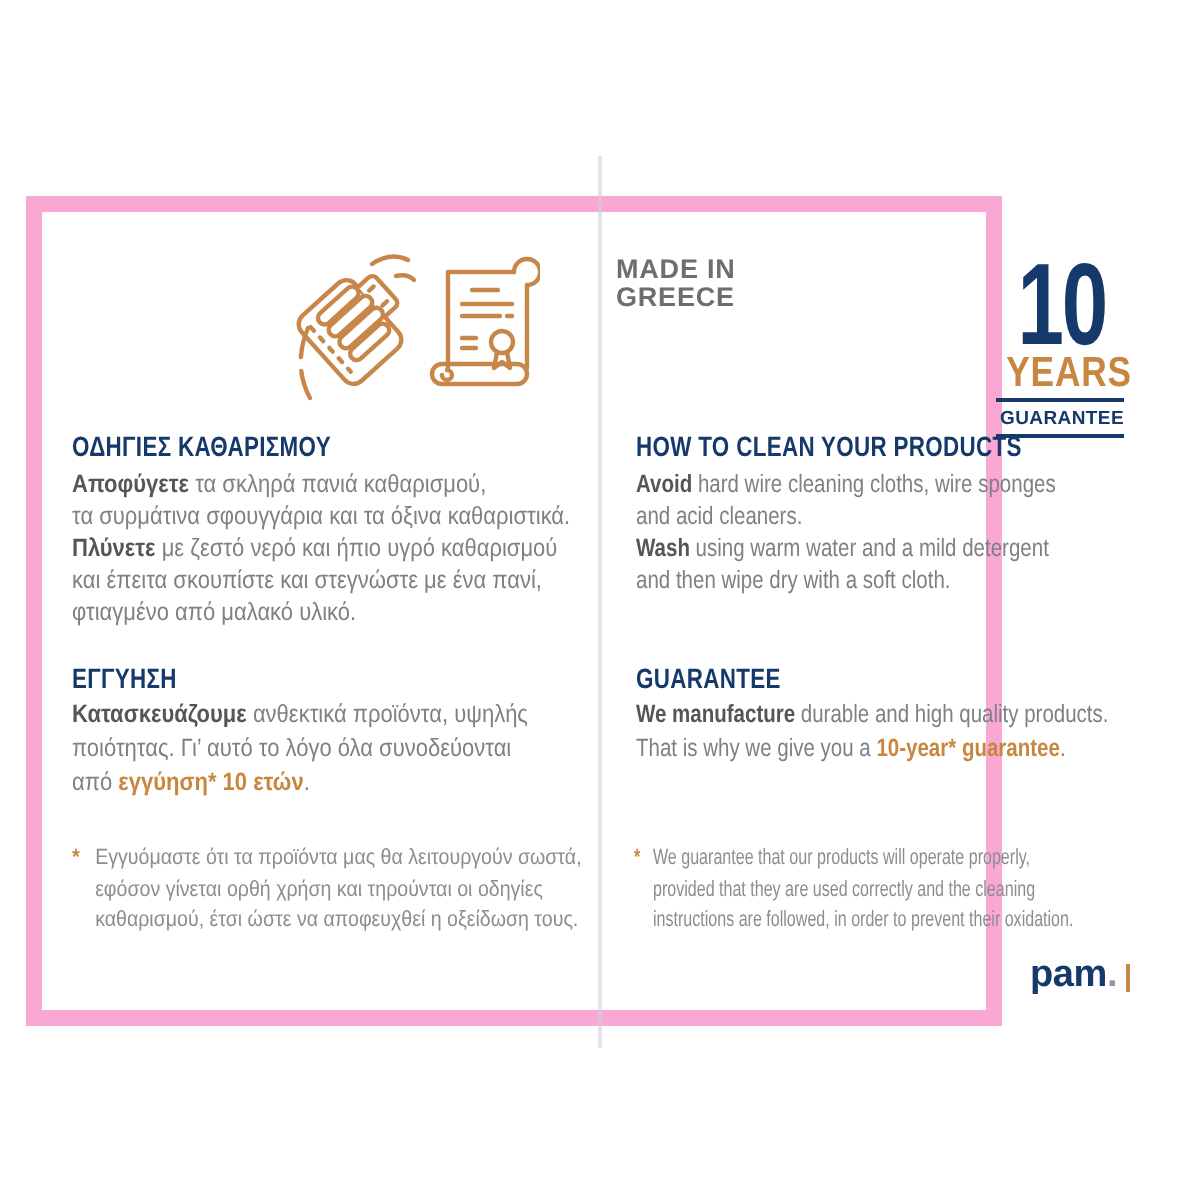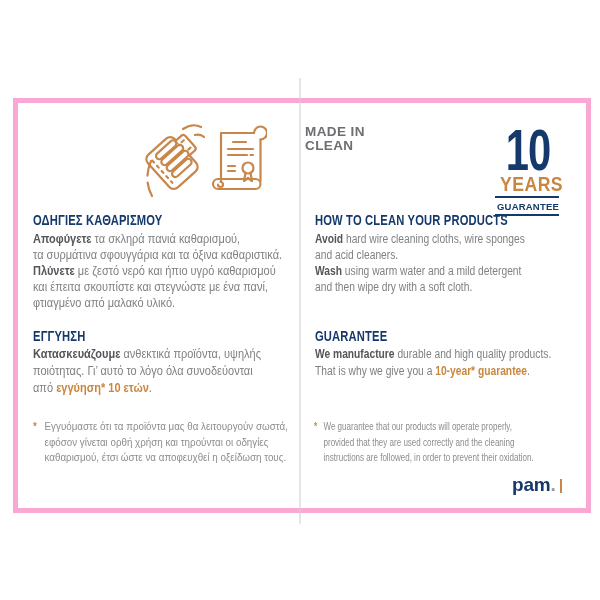--- a/index.html
+++ b/index.html
@@ -6,22 +6,22 @@
   body{
     width:600px;height:600px;background:#ffffff;position:relative;overflow:hidden;
     font-family:"Liberation Sans","DejaVu Sans",sans-serif;
     -webkit-font-smoothing:antialiased;
   }
   .fold-line{
     position:absolute;left:299px;top:78px;width:2px;height:446px;
     background:rgba(205,208,214,0.55);z-index:6;
   }
   .card{
-    position:absolute;left:13px;top:98px;width:578px;height:415px;
-    border:5px solid #f9a8d4;box-sizing:border-box;background:#fff;z-index:1;padding-left:12px;
+    position:absolute;left:13px;top:98px;width:488px;height:415px;
+    border:8px solid #f9a8d4;box-sizing:border-box;background:#fff;z-index:1;padding-left:12px;
   }
   .abs{position:absolute;}
   
   .sx72{transform:scaleX(.72);transform-origin:center top;}
   .sx73{transform:scaleX(.73);transform-origin:left top;}
   .sx80{transform:scaleX(.80);transform-origin:left top;}
   .sx82{transform:scaleX(.82);transform-origin:left top;}
   .sx84{transform:scaleX(.84);transform-origin:center top;}
   .sx88{transform:scaleX(.88);transform-origin:left top;}
   .sx89{transform:scaleX(.89);transform-origin:left top;}
@@ -98,21 +98,21 @@
       <line x1="41.5" y1="32" x2="44" y2="32"></line>
       <line x1="19" y1="43" x2="26" y2="43"></line>
       <line x1="19" y1="48" x2="26" y2="48"></line>
       <circle cx="39" cy="45" r="5.5"></circle>
       <path d="M36.5 50 l-1.5 8 l4 -3 l4 3 l-1.5 -8"></path>
     </svg>
   </div>
 
   <div class="abs made-in">
     <div>MADE IN</div>
-    <div>CLEAN</div>
+    <div>GREECE</div>
   </div>
 
   <div class="abs badge">
     <div class="badge-number sx72">10</div>
     <div class="badge-years sx84">YEARS</div>
     <div class="badge-guarantee">GUARANTEE</div>
   </div>
 
   <div class="abs heading sx80" style="left:15px;top:110px;">ΟΔΗΓΙΕΣ ΚΑΘΑΡΙΣΜΟΥ</div>
 

